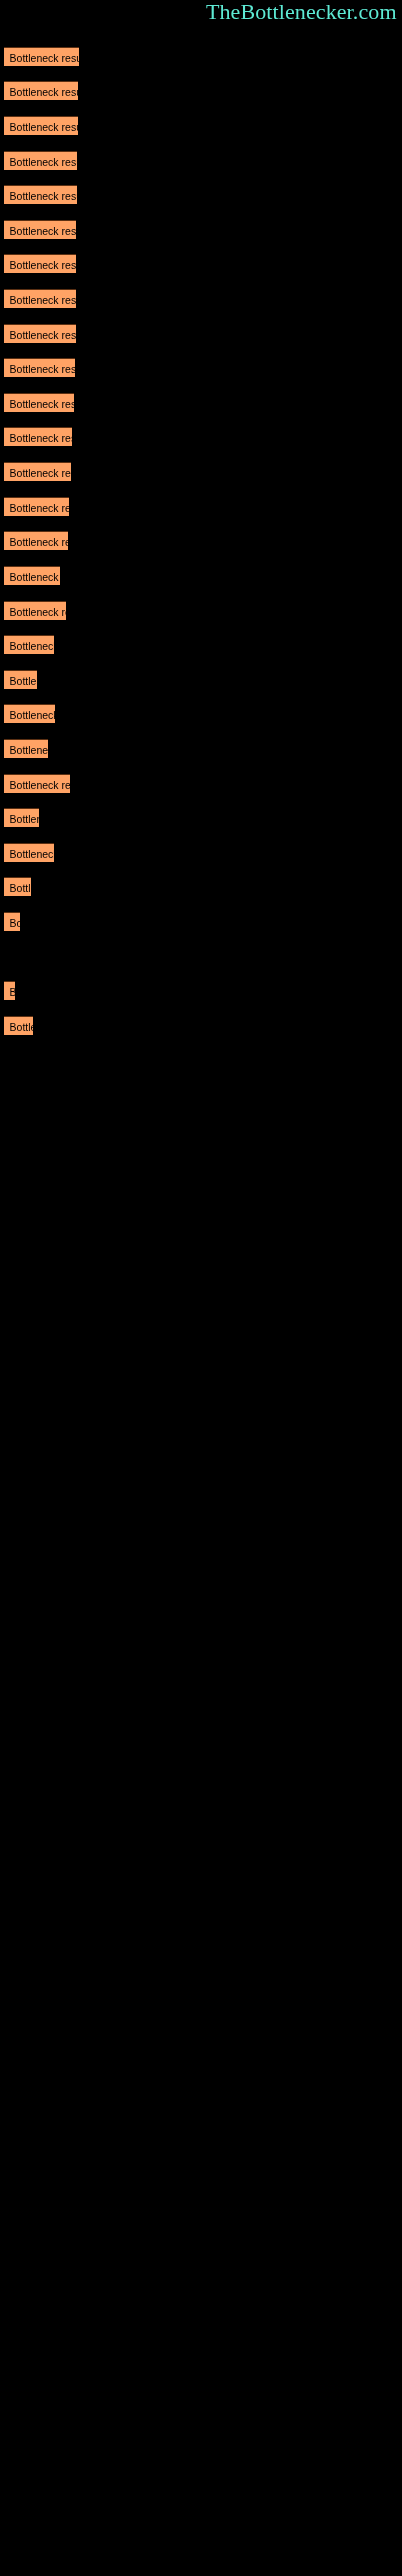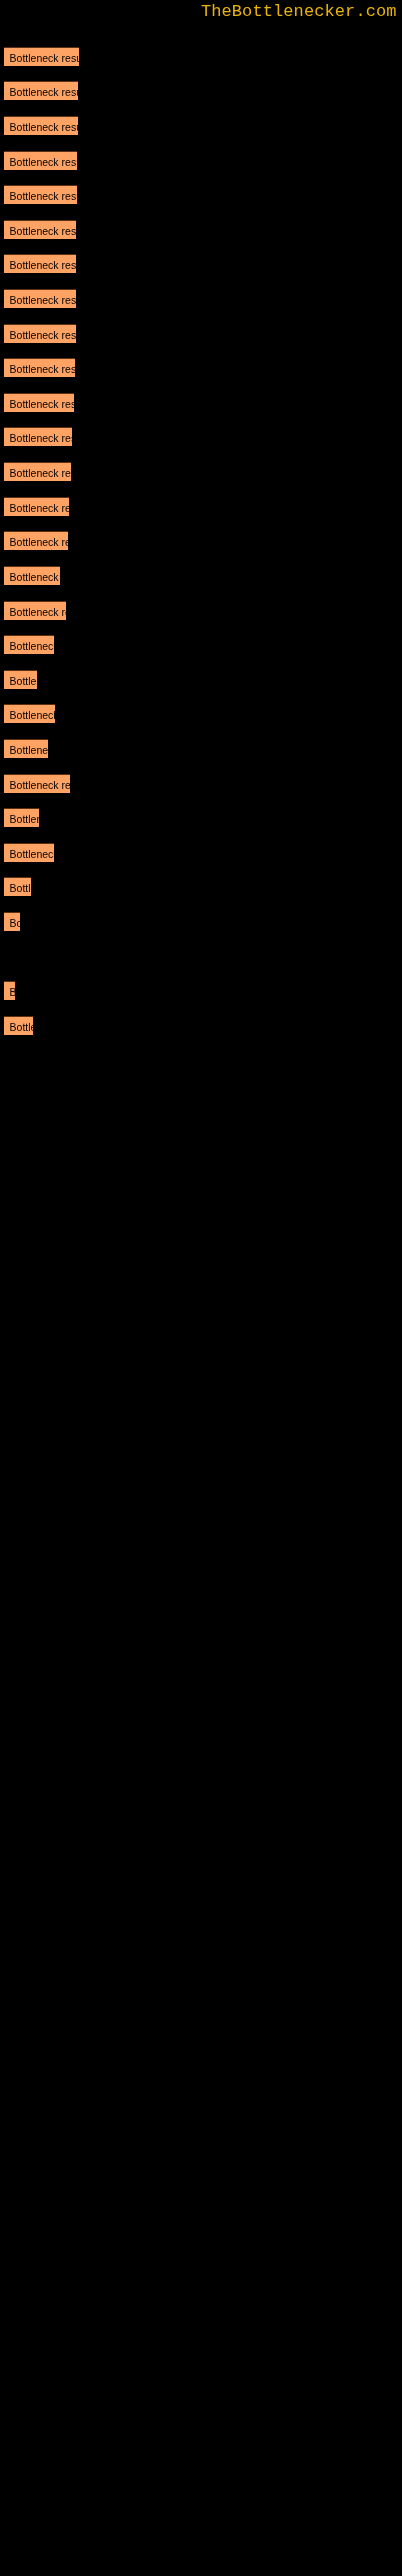--- a/index.html
+++ b/index.html
@@ -18,24 +18,24 @@
     position: absolute;
     left: 0; top: 0;
     width: 403px;
     height: 2576px;
     background: #000000;
   }
   #watermark {
     position: absolute;
     right: 6.4px;
     top: 0.8px;
-    font-family: Liberation Mono, monospace;
-    font-size: 17px;
+    font-family: Liberation Serif, serif;
+    font-size: 22px;
     line-height: 21px;
-    color: #eab308;
+    color: #5eead4;
     letter-spacing: 0.1px;
     white-space: nowrap;
     user-select: none;
   }
   #bars-layer {
     position: absolute;
     left: 0; top: 0;
     width: 403px;
     height: 2576px;
   }

